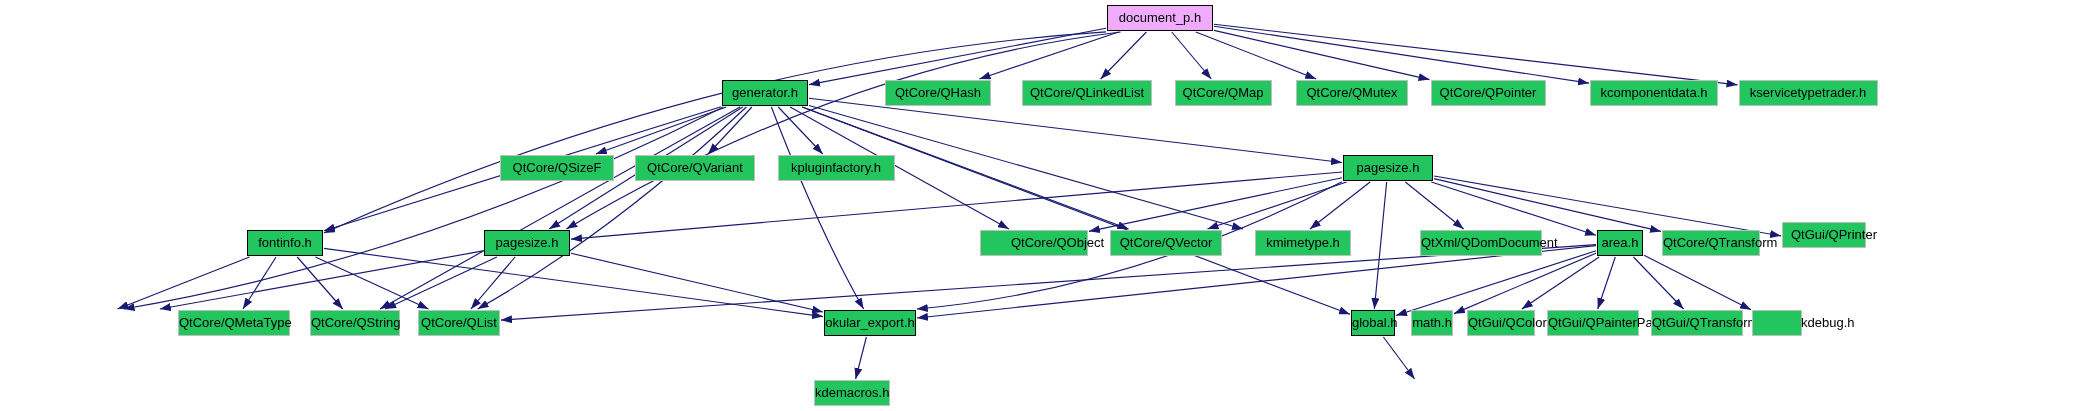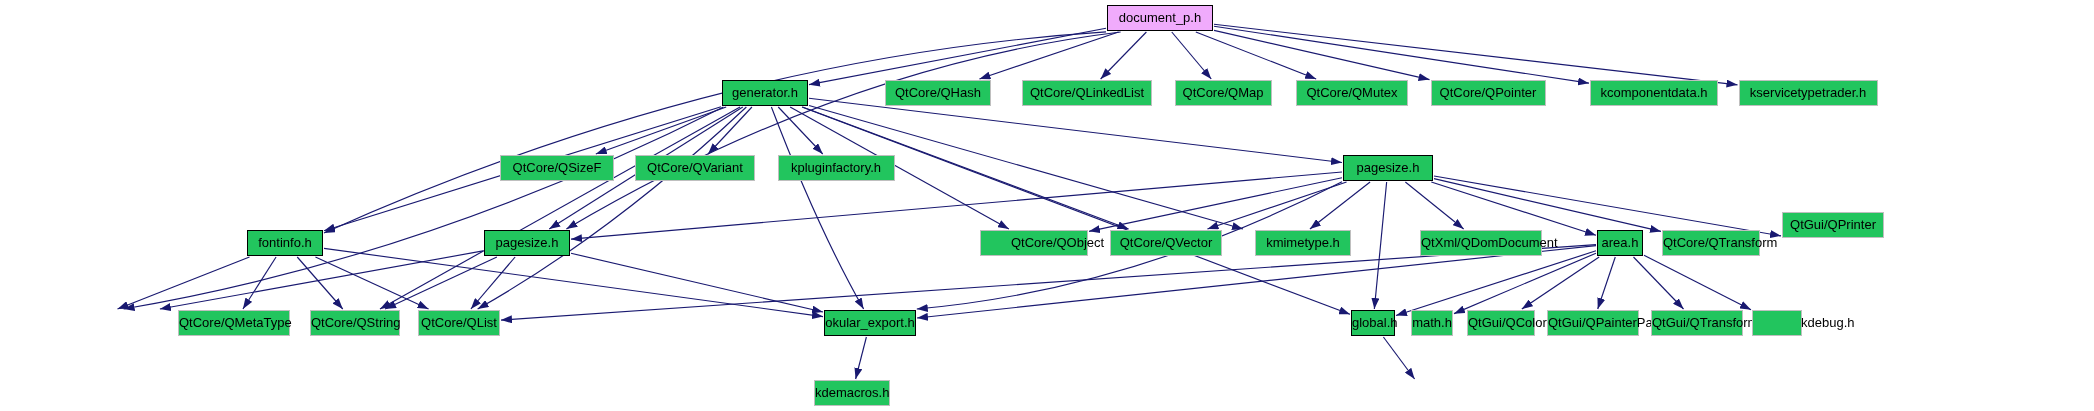--- a/index.html
+++ b/index.html
@@ -125,21 +125,21 @@
     <div class="node external" style="left: 777.5px; top: 155px; width: 117px;">kpluginfactory.h</div>
     <div class="node internal" style="left: 1343px; top: 155px; width: 90px;">pagesize.h</div>
     <div class="node internal" style="left: 247px; top: 230px; width: 76px;">fontinfo.h</div>
     <div class="node internal" style="left: 484px; top: 230px; width: 86px;">pagesize.h</div>
     <div class="node external" style="left: 980px; top: 230px; width: 108px; padding-left: 30px;">QtCore/QObject</div>
     <div class="node external" style="left: 1110px; top: 230px; width: 112px;">QtCore/QVector</div>
     <div class="node external" style="left: 1244px; top: 230px; width: 96px; margin-left: 11px;">kmimetype.h</div>
     <div class="node external" style="left: 1420px; top: 230px; width: 122px;">QtXml/QDomDocument</div>
     <div class="node internal" style="left: 1597px; top: 230px; width: 46px;">area.h</div>
     <div class="node external" style="left: 1662px; top: 230px; width: 98px;">QtCore/QTransform</div>
-    <div class="node external" style="left: 1782px; top: 212px; width: 102px;">QtGui/QPrinter</div>
+    <div class="node external" style="left: 1782px; top: 222px; width: 84px; padding-left: 8px;">QtGui/QPrinter</div>
     <div class="node external" style="left: 178px; top: 310px; width: 112px;">QtCore/QMetaType</div>
     <div class="node external" style="left: 310px; top: 310px; width: 90px;">QtCore/QString</div>
     <div class="node external" style="left: 418px; top: 310px; width: 82px;">QtCore/QList</div>
     <div class="node internal" style="left: 824px; top: 310px; width: 92px;">okular_export.h</div>
     <div class="node internal" style="left: 1351px; top: 310px; width: 44px;">global.h</div>
     <div class="node external" style="left: 1411px; top: 310px; width: 42px;">math.h</div>
     <div class="node external" style="left: 1467px; top: 310px; width: 68px;">QtGui/QColor</div>
     <div class="node external" style="left: 1547px; top: 310px; width: 92px;">QtGui/QPainterPath</div>
     <div class="node external" style="left: 1651px; top: 310px; width: 92px;">QtGui/QTransform</div>
     <div class="node external" style="left: 1752px; top: 310px; width: 50px; padding-left: 48px;">kdebug.h</div>

